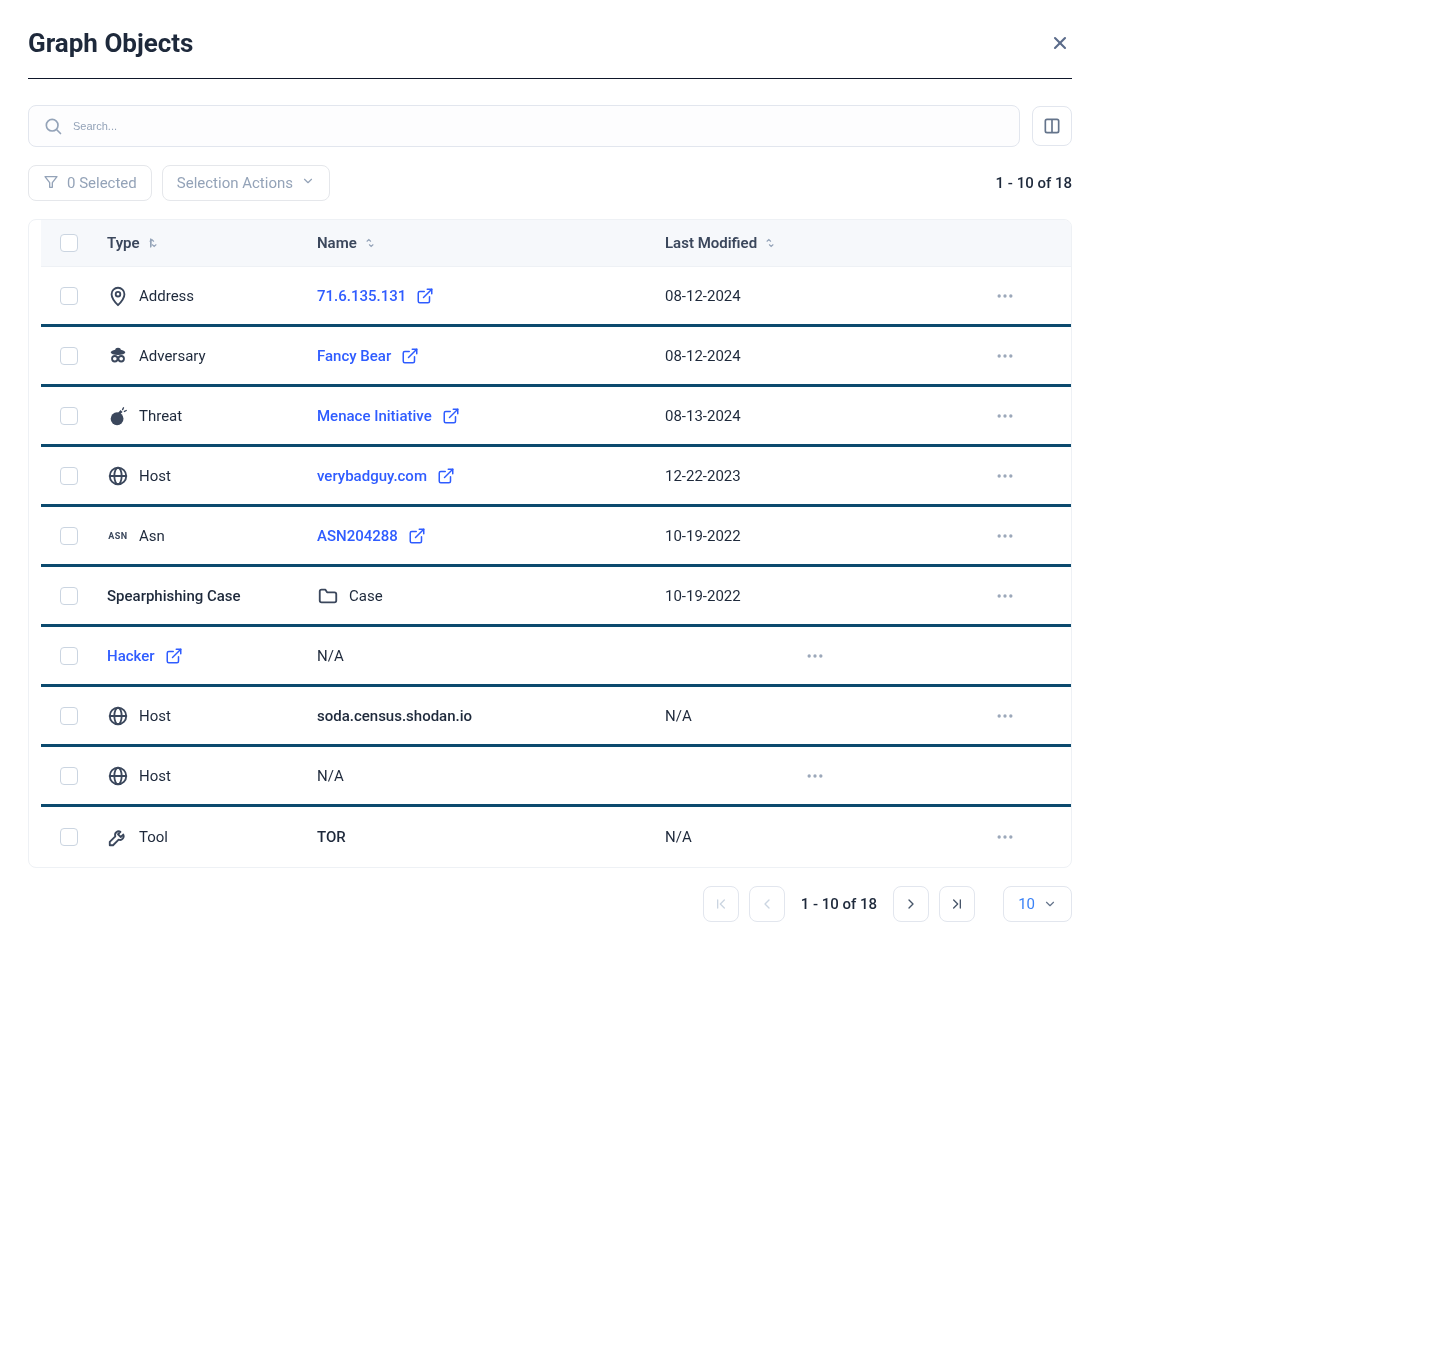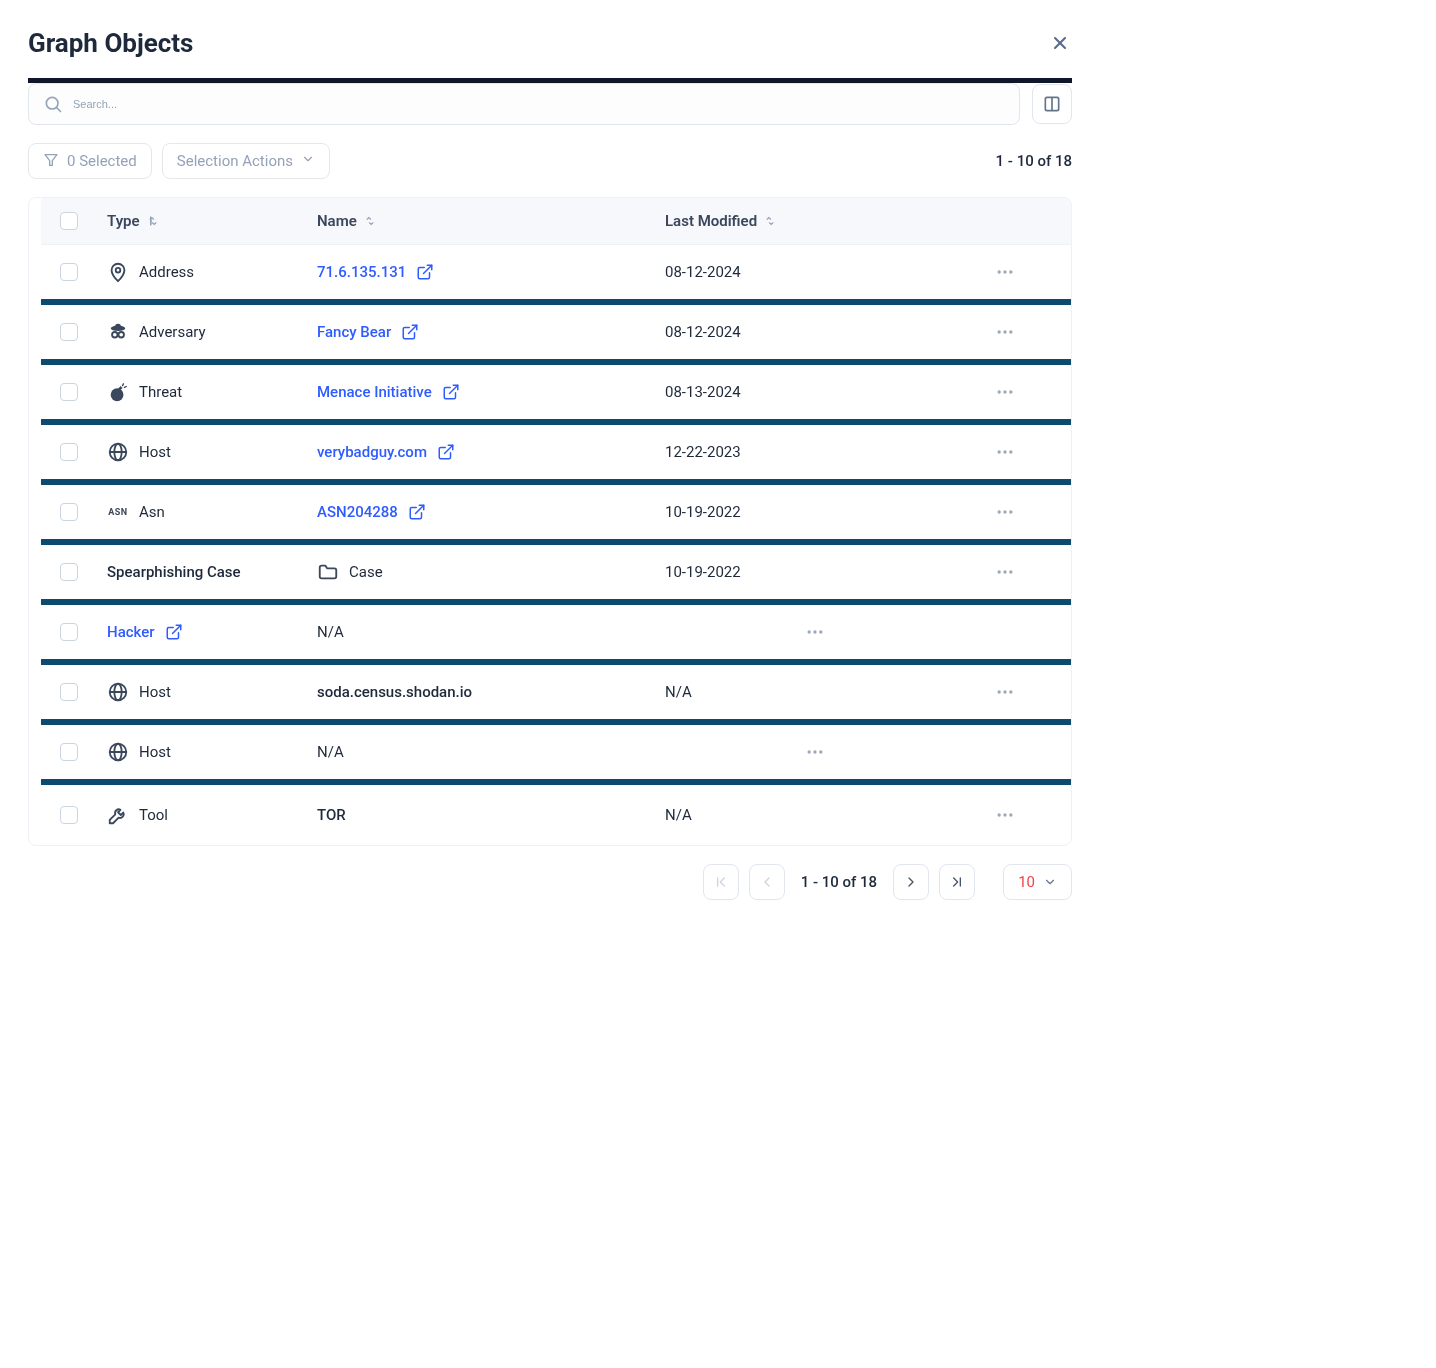--- a/index.html
+++ b/index.html
@@ -8,21 +8,22 @@
       background: #fff;
       color: #1e293b;
       font-size: 15px;
     }
     .page { width: 1100px; margin: 0; padding: 28px; }
     .header {
       display: flex;
       justify-content: space-between;
       align-items: center;
       padding-bottom: 20px;
-      border-bottom: 5px solid #0f172a;
+      border-bottom: 1px solid #0f172a;
+      margin-bottom: 26px;
     }
     .title { font-size: 26px; font-weight: 700; color: #1e293b; }
     .close-x {
       width: 24px; height: 24px; cursor: pointer; color: #5b6b8a;
       display: flex; align-items: center; justify-content: center;
     }
     .toolbar-row {
       display: flex; gap: 12px; align-items: center; margin-bottom: 18px;
     }
     .search-box {
@@ -61,21 +62,21 @@
     }
     .th {
       display: flex; align-items: center; gap: 6px;
       padding: 14px 10px; font-size: 15px; font-weight: 600; color: #3b475c;
       cursor: pointer;
     }
     .th-check { justify-content: center; }
     .trow {
       display: grid;
       grid-template-columns: 56px 210px 348px 320px 60px;
-      border-bottom: 6px solid #0c4a6e;
+      border-bottom: 3px solid #0c4a6e;
       align-items: center;
       min-height: 60px;
     }
     .trow:last-child { border-bottom: none; }
     .td { padding: 14px 10px; font-size: 15px; color: #1e293b; display: flex; align-items: center; gap: 10px; }
     .td-check { justify-content: center; }
     .td-name { gap: 10px; }
     .td-name .name-link { color: #2f5cff; font-weight: 500; cursor: pointer; }
     .td-name .name-plain { color: #1e293b; font-weight: 500; }
     .td-actions { justify-content: center; color: #9ca8ba; cursor: pointer; }
@@ -94,21 +95,21 @@
     .pg-btn {
       width: 36px; height: 36px; border: 1px solid #e2e6ee; border-radius: 8px;
       display: flex; align-items: center; justify-content: center; cursor: pointer;
       color: #475569; background: #fff;
     }
     .pg-btn.disabled { color: #cbd5e1; cursor: default; }
     .pg-range { font-size: 15px; color: #1e293b; font-weight: 500; padding: 0 6px; }
     .pg-size {
       display: flex; align-items: center; gap: 8px;
       border: 1px solid #e2e6ee; border-radius: 8px;
-      padding: 8px 14px; font-size: 15px; color: #ef4444; cursor: pointer;
+      padding: 8px 14px; font-size: 15px; color: #3b82f6; cursor: pointer;
       margin-left: 18px;
     }
   </style>
 </head>
 <body>
 
 <div class="page">
 
   <div class="header">
     <div class="title">Graph Objects</div>

